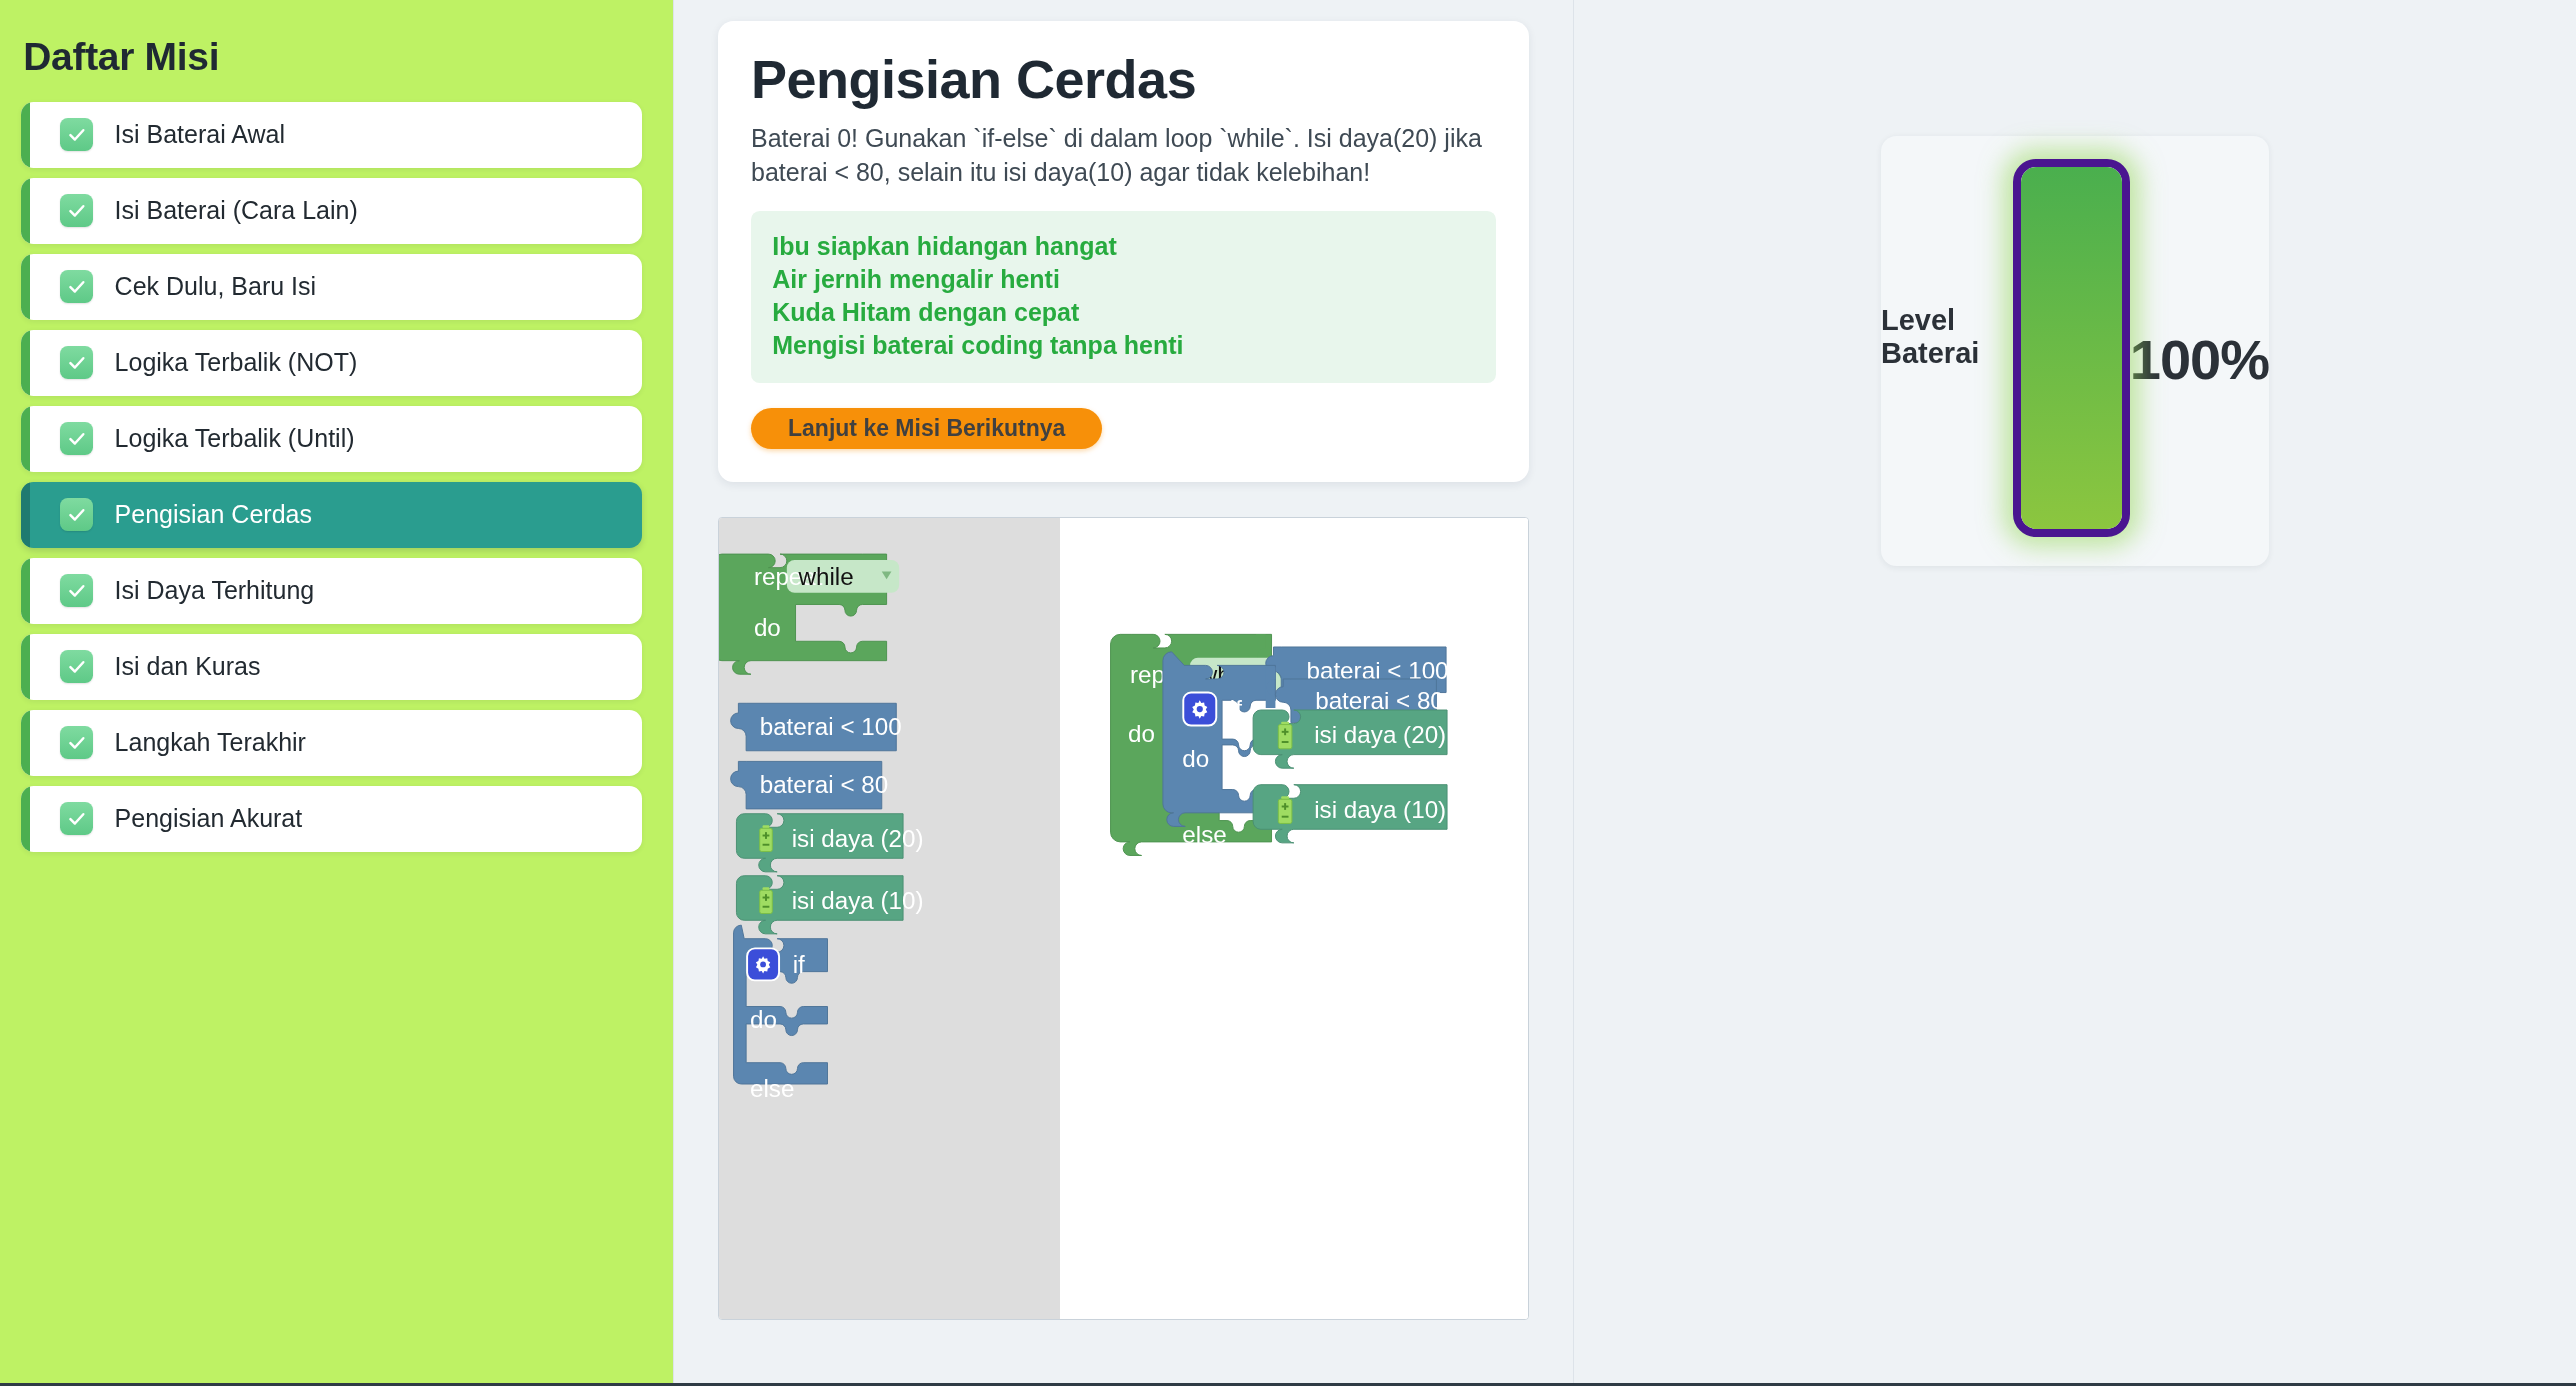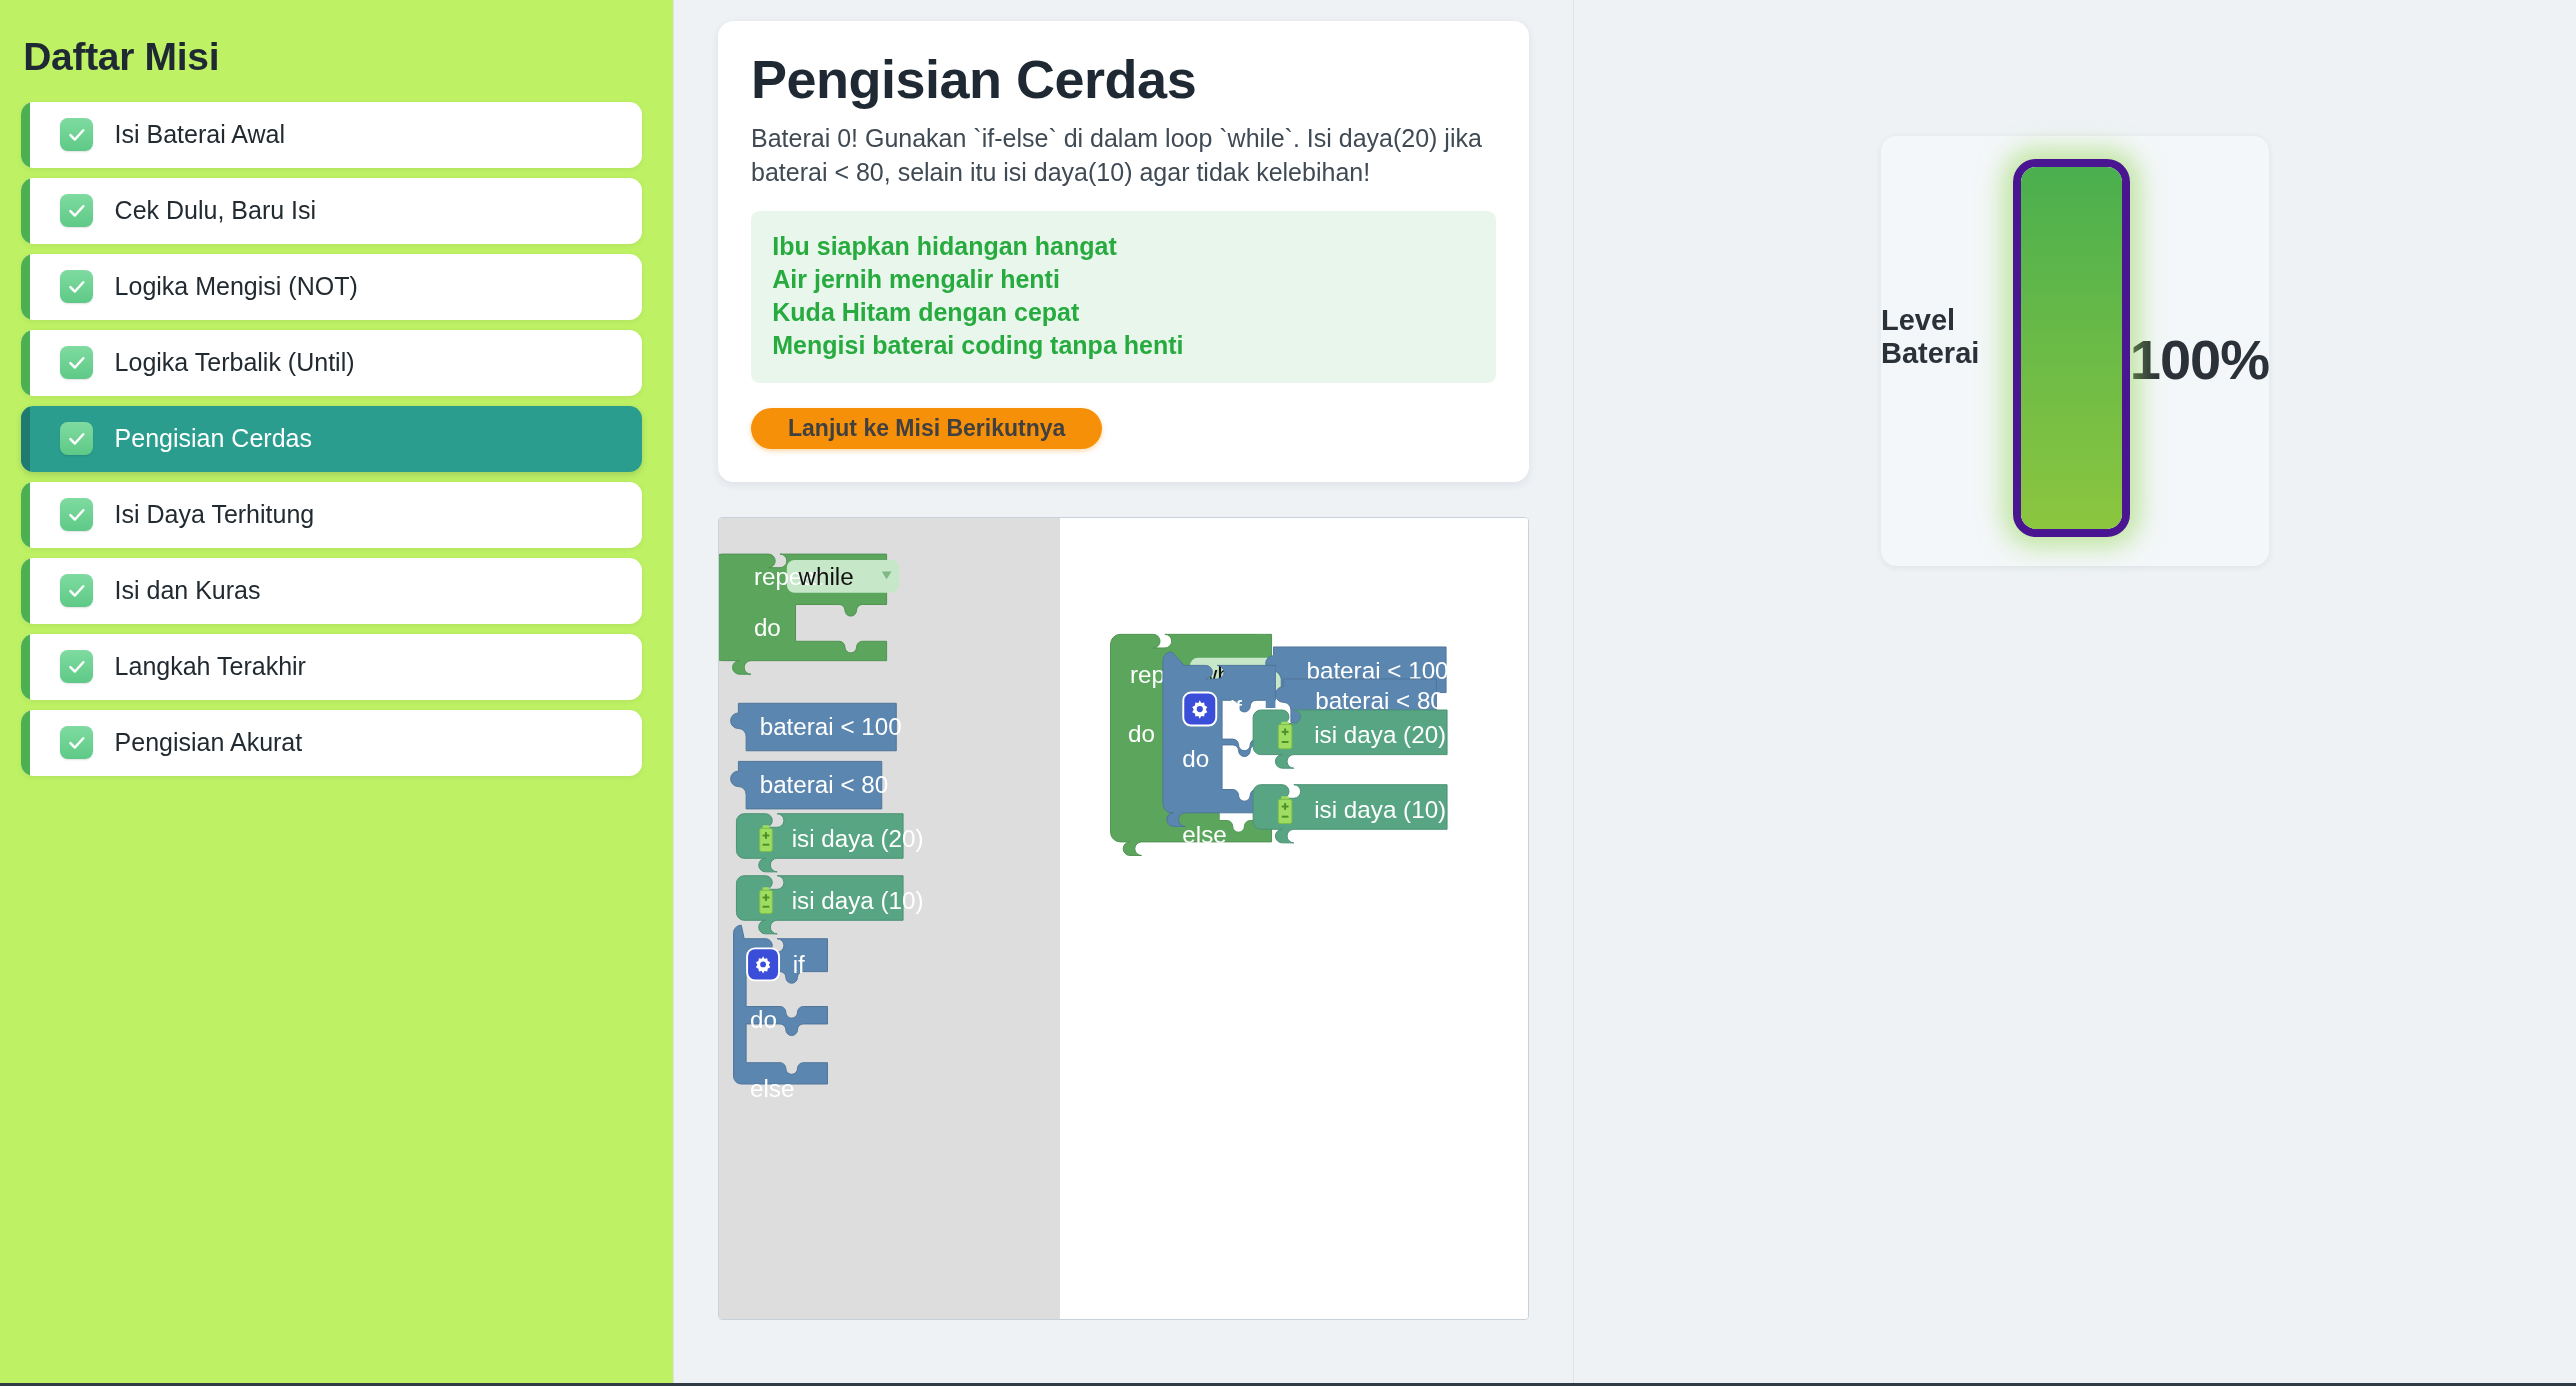--- a/index.html
+++ b/index.html
@@ -237,29 +237,37 @@
             </svg>
           </div>
           <span class="mission-label">Isi Baterai Awal</span>
         </div>
         <div class="mission-item">
           <div class="mission-check">
             <svg viewBox="0 0 24 24">
               <path d="M5 12.5 L10 17.5 L19.5 7" fill="none" stroke="#ffffff" stroke-width="2.8" stroke-linecap="round" stroke-linejoin="round"></path>
             </svg>
           </div>
+          <span class="mission-label">Isi Baterai (Cara Lain)</span>
+        </div>
+        <div class="mission-item">
+          <div class="mission-check">
+            <svg viewBox="0 0 24 24">
+              <path d="M5 12.5 L10 17.5 L19.5 7" fill="none" stroke="#ffffff" stroke-width="2.8" stroke-linecap="round" stroke-linejoin="round"></path>
+            </svg>
+          </div>
           <span class="mission-label">Cek Dulu, Baru Isi</span>
         </div>
         <div class="mission-item">
           <div class="mission-check">
             <svg viewBox="0 0 24 24">
               <path d="M5 12.5 L10 17.5 L19.5 7" fill="none" stroke="#ffffff" stroke-width="2.8" stroke-linecap="round" stroke-linejoin="round"></path>
             </svg>
           </div>
-          <span class="mission-label">Logika Mengisi (NOT)</span>
+          <span class="mission-label">Logika Terbalik (NOT)</span>
         </div>
         <div class="mission-item">
           <div class="mission-check">
             <svg viewBox="0 0 24 24">
               <path d="M5 12.5 L10 17.5 L19.5 7" fill="none" stroke="#ffffff" stroke-width="2.8" stroke-linecap="round" stroke-linejoin="round"></path>
             </svg>
           </div>
           <span class="mission-label">Logika Terbalik (Until)</span>
         </div>
         <div class="mission-item active">

